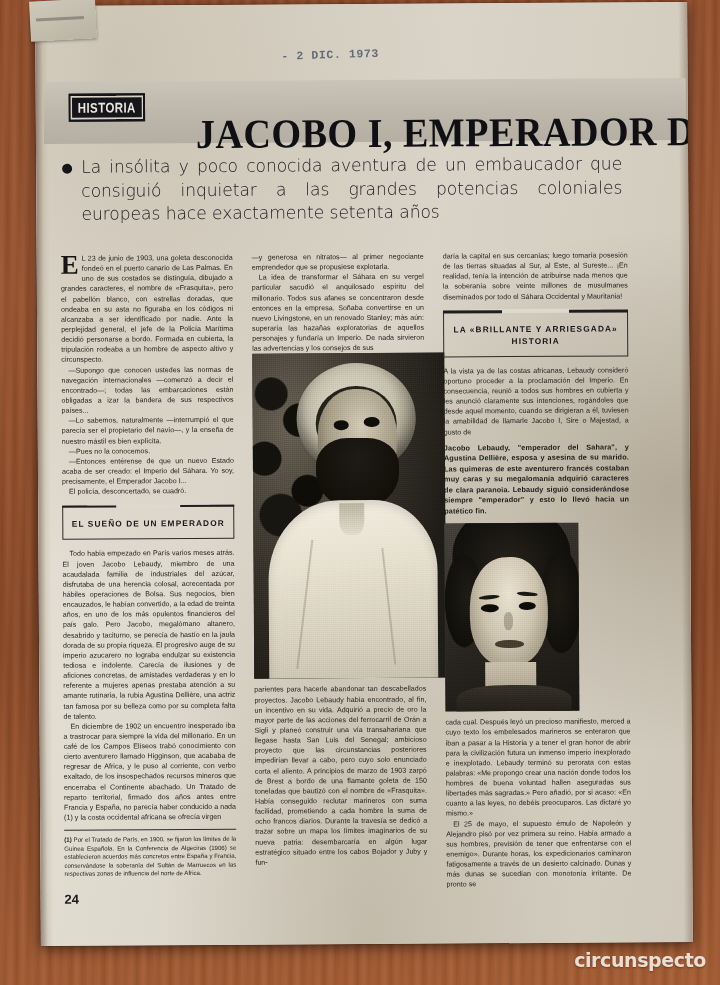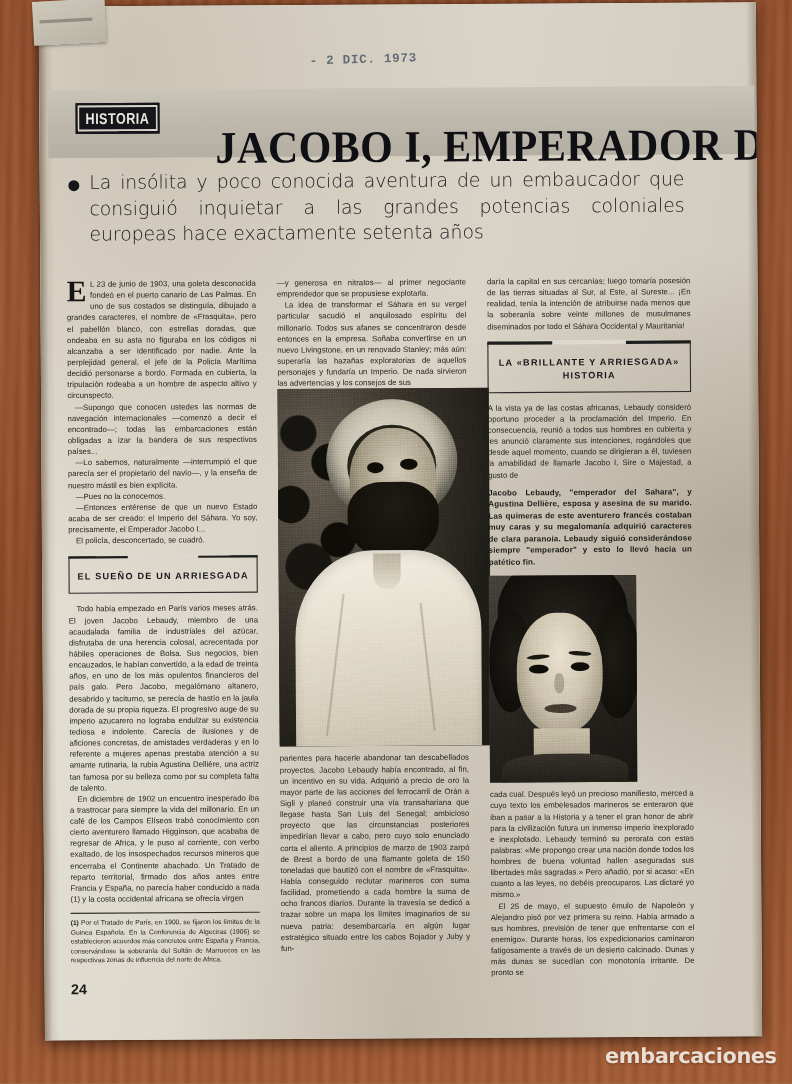--- a/index.html
+++ b/index.html
@@ -417,21 +417,21 @@
           <p>—Supongo que conocen ustedes las normas de navegación internacionales —comenzó a decir el encontrado—; todas las embarcaciones están obligadas a izar la bandera de sus respectivos países...</p>
           <p>—Lo sabemos, naturalmente —interrumpió el que parecía ser el propietario del navío—, y la enseña de nuestro mástil es bien explícita.</p>
           <p>—Pues no la conocemos.</p>
           <p>—Entonces entérense de que un nuevo Estado acaba de ser creado: el Imperio del Sáhara. Yo soy, precisamente, el Emperador Jacobo I...</p>
           <p>El policía, desconcertado, se cuadró.</p>
         </div>
 
         <div class="section-box">
           <span class="rule-l"></span>
           <span class="rule-r"></span>
-          <span>EL SUEÑO DE UN ARRIESGADA</span>
+          <span>EL SUEÑO DE UN EMPERADOR</span>
         </div>
 
         <div class="body-text">
           <p>Todo había empezado en París varios meses atrás. El joven Jacobo Lebaudy, miembro de una acaudalada familia de industriales del azúcar, disfrutaba de una herencia colosal, acrecentada por hábiles operaciones de Bolsa. Sus negocios, bien encauzados, le habían convertido, a la edad de treinta años, en uno de los más opulentos financieros del país galo. Pero Jacobo, megalómano altanero, desabrido y taciturno, se perecía de hastío en la jaula dorada de su propia riqueza. El progresivo auge de su imperio azucarero no lograba endulzar su existencia tediosa e indolente. Carecía de ilusiones y de aficiones concretas, de amistades verdaderas y en lo referente a mujeres apenas prestaba atención a su amante rutinaria, la rubia Agustina Dellière, una actriz tan famosa por su belleza como por su completa falta de talento.</p>
           <p>En diciembre de 1902 un encuentro inesperado iba a trastrocar para siempre la vida del millonario. En un café de los Campos Elíseos trabó conocimiento con cierto aventurero llamado Higginson, que acababa de regresar de Africa, y le puso al corriente, con verbo exaltado, de los insospechados recursos mineros que encerraba el Continente abachado. Un Tratado de reparto territorial, firmado dos años antes entre Francia y España, no parecía haber conducido a nada (1) y la costa occidental africana se ofrecía virgen</p>
         </div>
 
         <div id="footnote">
           <span class="fn-num">(1)</span>
           <span>Por el Tratado de París, en 1900, se fijaron los límites de la Guinea Española. En la Conferencia de Algeciras (1906) se establecieron acuerdos más concretos entre España y Francia, conservándose la soberanía del Sultán de Marruecos en las respectivas zonas de influencia del norte de Africa.</span>
@@ -509,13 +509,13 @@
       </div>
 
     </div>
   </div>
 </div>
 
 <div id="scrap">
   <div id="scrap-line"></div>
 </div>
 
-<div id="watermark">embarcaciones</div>
+<div id="watermark">circunspecto</div>
 
 </body></html>

